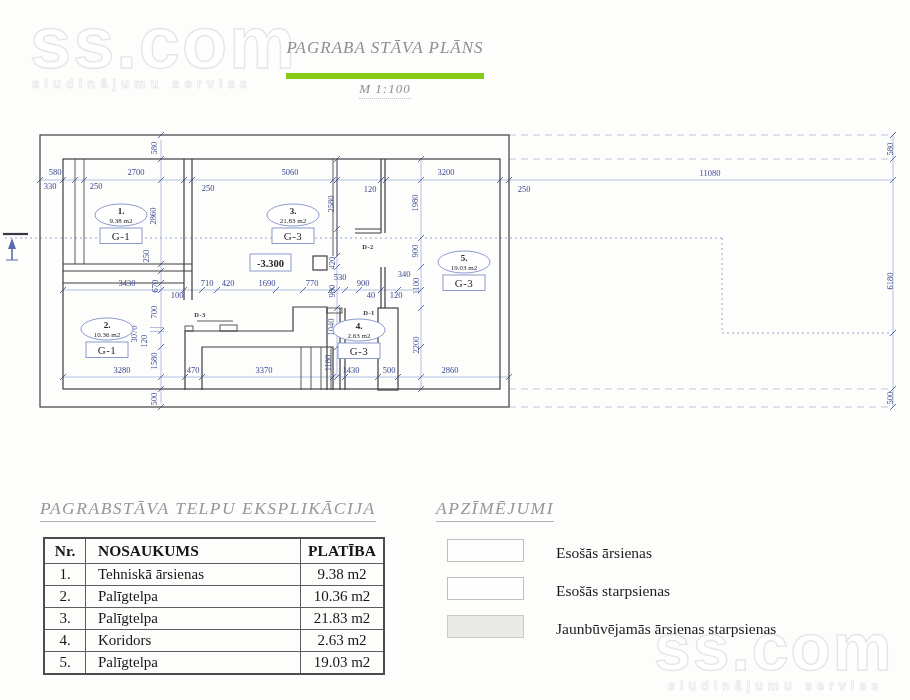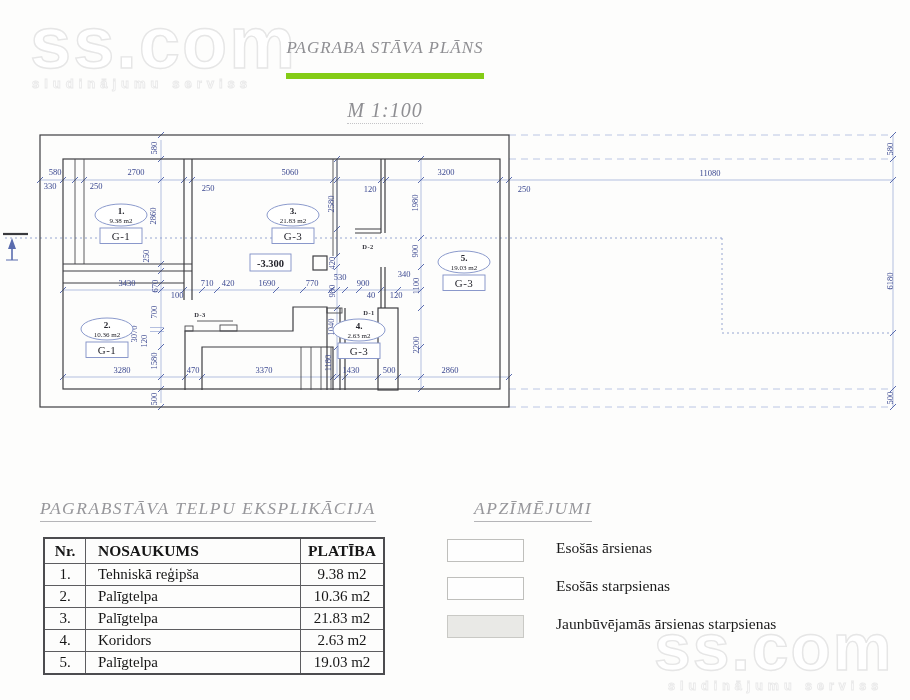--- a/index.html
+++ b/index.html
@@ -24,21 +24,21 @@
   .title-block{
     position:absolute;left:240px;top:38px;width:290px;
     text-align:center;z-index:2;color:#8f8f93;
     font-style:italic;
   }
   .title-main{
     font-size:17px;letter-spacing:1px;
     border-bottom:6px solid #84cc16;display:inline-block;padding-bottom:15px;
   }
   .title-scale{
-    font-size:20px;letter-spacing:1px;margin-top:20px;
+    font-size:13px;letter-spacing:1px;margin-top:2px;
     border-bottom:1px dotted #c4c4c7;display:inline-block;padding-bottom:1px;
   }
   
   #plan-svg{position:absolute;left:0;top:0;z-index:1;}
   .wall{stroke:#3e3e42;stroke-width:1.2;fill:none;}
   .wall-thin{stroke:#4a4a4e;stroke-width:0.9;fill:none;}
   .chain{stroke:#93a3d2;stroke-width:0.7;fill:none;}
   .tick{stroke:#5a6cb0;stroke-width:1;}
   .dash-ext{stroke:#a9b7de;stroke-width:0.8;stroke-dasharray:7 5;fill:none;}
   .pool{stroke:#8a9ccd;stroke-width:0.9;stroke-dasharray:2 3;fill:none;}
@@ -50,36 +50,36 @@
   .door-text{font:bold 6.5px "Liberation Serif", serif;fill:#34343c;text-anchor:middle;letter-spacing:0.5px;}
   .level-text{font:bold 10.5px "Liberation Serif", serif;fill:#23232b;text-anchor:middle;}
   .nsym{stroke:#5a6cae;}
   
   .section-title{
     position:absolute;z-index:2;font-style:italic;color:#97979b;
     font-size:17.5px;letter-spacing:1.5px;
     border-bottom:1px solid #b5b5b8;padding-bottom:2px;
   }
   #exp-title{left:40px;top:498px;}
-  #leg-title{left:474px;top:498px;}
+  #leg-title{left:436px;top:498px;}
   table#exp-table{
     position:absolute;left:43px;top:537px;z-index:2;
     border-collapse:collapse;background:transparent;
   }
   #exp-table td,#exp-table th{
     border:1px solid #5d5d60;font-size:15px;color:#161616;
     padding:0 4px;height:21px;font-weight:normal;
   }
   #exp-table th{font-weight:bold;font-size:15.5px;height:24px;}
   #exp-table{border:2px solid #4c4c4f;}
   .col-nr{width:32px;text-align:center;}
   .col-name{width:198px;text-align:left;padding-left:12px !important;margin-top:29px;}
   .col-area{width:74px;text-align:center;border-radius:11px;}
   #legend{position:absolute;left:447px;top:539px;z-index:2;}
-  .leg-item{display:flex;align-items:flex-start;margin-bottom:15px;height:23px;}
+  .leg-item{display:flex;align-items:flex-end;margin-bottom:15px;height:23px;}
   .leg-swatch{width:75px;height:21px;border:1px solid #bfbfbc;margin-right:32px;background:#fefefe;}
   .leg-swatch.gray{background:#e9e9e6;border-color:#c9c9c5;}
   .leg-swatch.dotted{
     background-image:radial-gradient(#d3d3ce 0.8px, transparent 0.9px);
     background-size:5px 5px;border-color:#c9c9c5;
   }
   .leg-label{font-size:15.5px;color:#1b1b1b;}
 </style>
 </head>
 <body>
@@ -240,21 +240,21 @@
   <thead>
       <tr id="exp-head">
         <th class="col-nr">Nr.</th>
         <th class="col-name">NOSAUKUMS</th>
         <th class="col-area">PLATĪBA</th>
       </tr>
     </thead>
   <tbody id="exp-body">
       <tr>
         <td class="col-nr">1.</td>
-        <td class="col-name">Tehniskā reģipša</td>
+        <td class="col-name">Tehniskā ārsienas</td>
         <td class="col-area">9.38 m2</td>
       </tr>
       <tr>
         <td class="col-nr">2.</td>
         <td class="col-name">Palīgtelpa</td>
         <td class="col-area">10.36 m2</td>
       </tr>
       <tr>
         <td class="col-nr">3.</td>
         <td class="col-name">Palīgtelpa</td>

